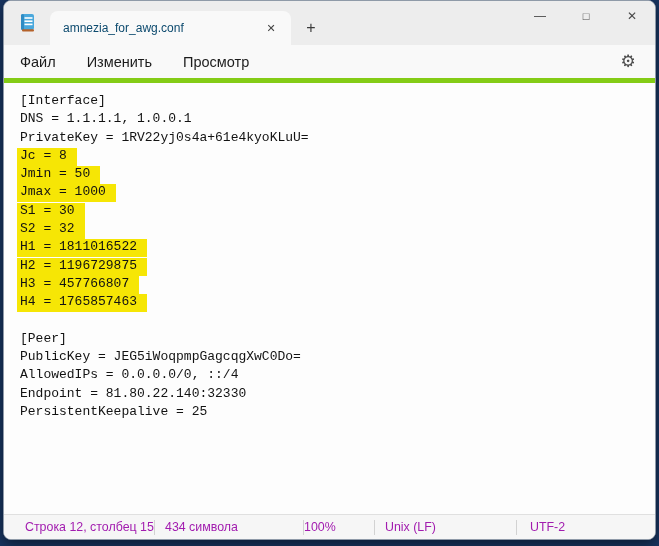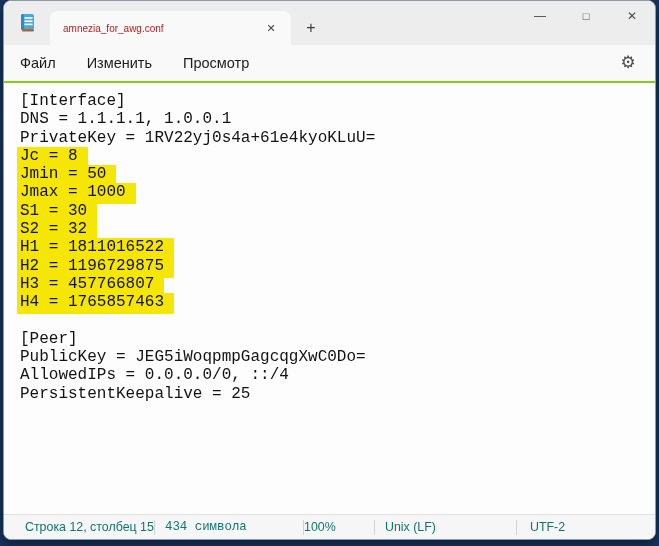--- a/index.html
+++ b/index.html
@@ -15,66 +15,66 @@
   }
 
   
   .tabbar { position:relative; height:44px; background:#ededed; flex:0 0 auto; }
   .app-icon { position:absolute; left:16px; top:13px; width:15px; height:18px; }
   .tab {
     position:absolute; left:46px; top:10px; width:241px; height:34px;
     background:#f9f9f9; border-radius:8px 8px 0 0;
     display:flex; align-items:center; padding:0 10px 0 13px; cursor:default;
   }
-  .tab-title { font-size:10px; color:#b91c1c; flex:1 1 auto; white-space:nowrap; overflow:hidden; }
+  .tab-title { font-size:12px; color:#0c4a6e; flex:1 1 auto; white-space:nowrap; overflow:hidden; }
   .tab-close {
     width:20px; height:20px; border-radius:4px; display:flex; align-items:center; justify-content:center;
     font-size:11px; color:#444;
   }
   .new-tab {
     position:absolute; left:296px; top:16px; width:22px; height:22px; border-radius:4px;
     display:flex; align-items:center; justify-content:center; font-size:16px; color:#3b3b3b;
   }
   .win-controls { position:absolute; right:0; top:0; display:flex; }
   .win-btn { width:46px; height:29px; display:flex; align-items:center; justify-content:center;
              font-size:12px; color:#494949; }
   .win-btn.maximize { font-size:11px; }
 
   
   .menubar {
     position:relative; height:38px; background:#f9f9f9; flex:0 0 auto;
     display:flex; align-items:center; padding-left:8px;
-    border-bottom:2px solid #84cc16;
+    border-bottom:5px solid #84cc16;
   }
   .menu-item { font-size:14.5px; color:#1b1b1b; padding:4px 8px; border-radius:5px; margin-right:15px; }
   .gear { position:absolute; right:14px; top:50%; transform:translateY(-54%);
           font-size:17px; color:#4c4c4c; width:26px; height:26px;
           display:flex; align-items:center; justify-content:center; border-radius:5px;
           font-family:"DejaVu Sans", sans-serif; }
 
   
   .editor {
     flex:1 1 auto; background:#fdfdfd; overflow:hidden;
     padding:9px 0 0 16px; cursor:text;
   }
   .line {
     font-family:"Liberation Mono","DejaVu Sans Mono",monospace;
-    font-size:16px; line-height:18.3px; height:18.3px;
+    font-size:13px; line-height:18.3px; height:18.3px;
     color:#121212; white-space:pre;
   }
   .hl-span { background:var(--hl,#f6e605); padding:0 10px 3px 3px; margin-left:-3px; }
 
   
   .statusbar {
     flex:0 0 25px; background:#f6f6f6; border-top:1px solid #e0e0e0;
-    display:flex; align-items:center; font-size:12.4px; color:#0f766e;
+    display:flex; align-items:center; font-size:12.4px; color:#a21caf;
   }
   .sb-cell { white-space:nowrap; }
   .sb-1 { width:150px; padding-left:21px; }
-  .sb-2 { width:148px; padding-left:10px;font-family:Liberation Mono, monospace; }
+  .sb-2 { width:148px; padding-left:10px; }
   .sb-3 { width:70px; text-align:left; }
   .sb-4 { width:141px; padding-left:10px; }
   .sb-5 { padding-left:13px; }
   .sb-div { width:1px; height:15px; background:#d2d2d2; flex:0 0 auto; }
 </style>
 </head>
 <body>
 
 <div class="window">
 
@@ -120,20 +120,21 @@
         <div class="line"><span class="hl-span">S1 = 30</span></div>
         <div class="line"><span class="hl-span">S2 = 32</span></div>
         <div class="line"><span class="hl-span">H1 = 1811016522</span></div>
         <div class="line"><span class="hl-span">H2 = 1196729875</span></div>
         <div class="line"><span class="hl-span">H3 = 457766807</span></div>
         <div class="line"><span class="hl-span">H4 = 1765857463</span></div>
         <div class="line"></div>
         <div class="line">[Peer]</div>
         <div class="line">PublicKey = JEG5iWoqpmpGagcqgXwC0Do=</div>
         <div class="line">AllowedIPs = 0.0.0.0/0, ::/4</div>
+        <div class="line">Endpoint = 81.80.22.140:32330</div>
         <div class="line">PersistentKeepalive = 25</div>
       </div>
   </div>
 
   <div class="statusbar">
     <span class="sb-cell sb-1">Строка 12, столбец 15</span>
     <span class="sb-div"></span>
     <span class="sb-cell sb-2">434 символа</span>
     <span class="sb-div"></span>
     <span class="sb-cell sb-3">100%</span>

